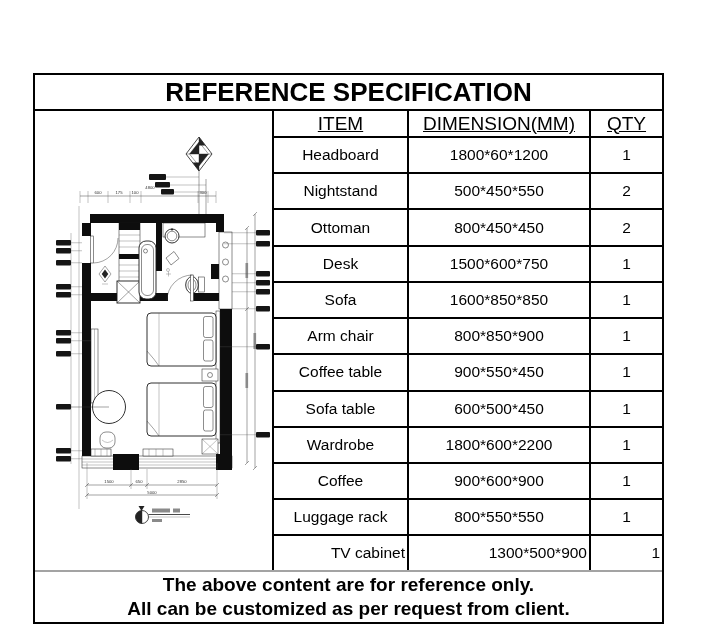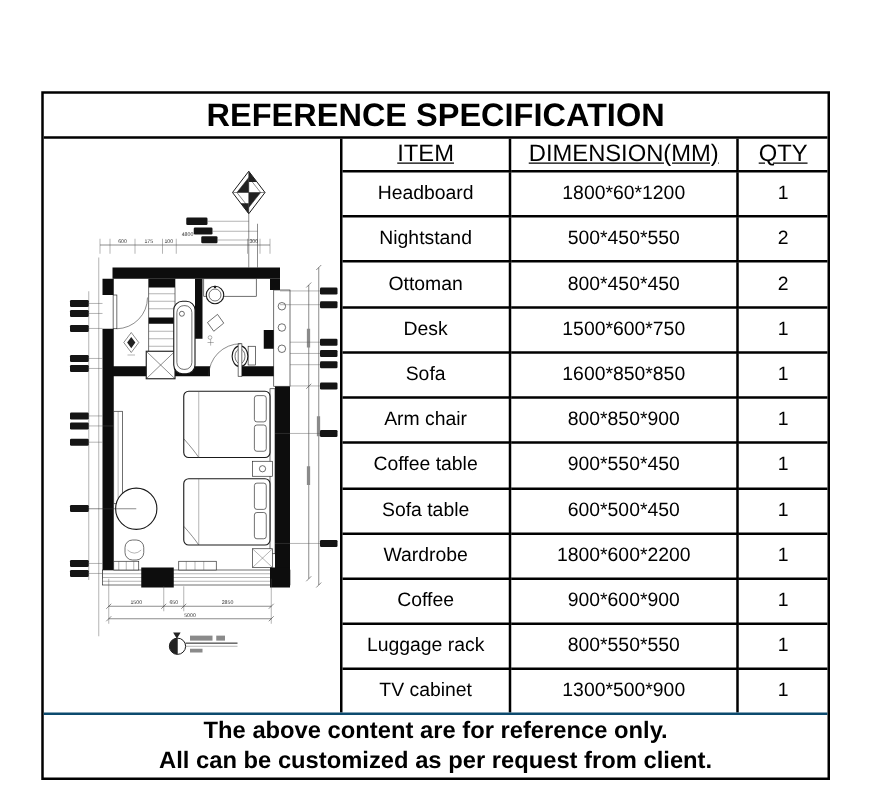--- a/index.html
+++ b/index.html
@@ -25,26 +25,26 @@
     font-size:15.5px;text-align:center;
   }
   table.spec th, table.spec td{
     border:2px solid #000;font-weight:normal;padding:0 2px;
     overflow:hidden;white-space:nowrap;
   }
   table.spec th{font-size:19px;height:25px;text-decoration:underline;}
   table.spec th:first-child, table.spec td:first-child{border-left:none;}
   table.spec th:last-child, table.spec td:last-child{border-right:none;}
   table.spec thead th{border-top:none;}
-  table.spec tr:last-child td{border-bottom:none;}
+  table.spec tr:last-child td{border-bottom:none;text-align:right;}
   .col-item{width:134px;}
   .col-dim{width:182px;}
   .col-qty{width:auto;}
   .footer-row{
-    flex:0 0 auto;height:50px;border-top:2px solid #0c4a6e;
+    flex:0 0 auto;height:50px;border-top:2px solid #a3a3a3;
     display:flex;flex-direction:column;align-items:center;justify-content:center;
     font-weight:bold;font-size:19px;line-height:1.25;
   }
   
   .ln{stroke:#1a1a1a;stroke-width:0.8;fill:none;}
   .thin{stroke:#333;stroke-width:0.45;fill:none;}
   .hair{stroke:#555;stroke-width:0.35;fill:none;}
   .wall{fill:#0d0d0d;stroke:none;}
   .fix{fill:#ffffff;stroke:#1a1a1a;stroke-width:0.9;}
   .fix2{fill:#ffffff;stroke:#1a1a1a;stroke-width:0.5;}

